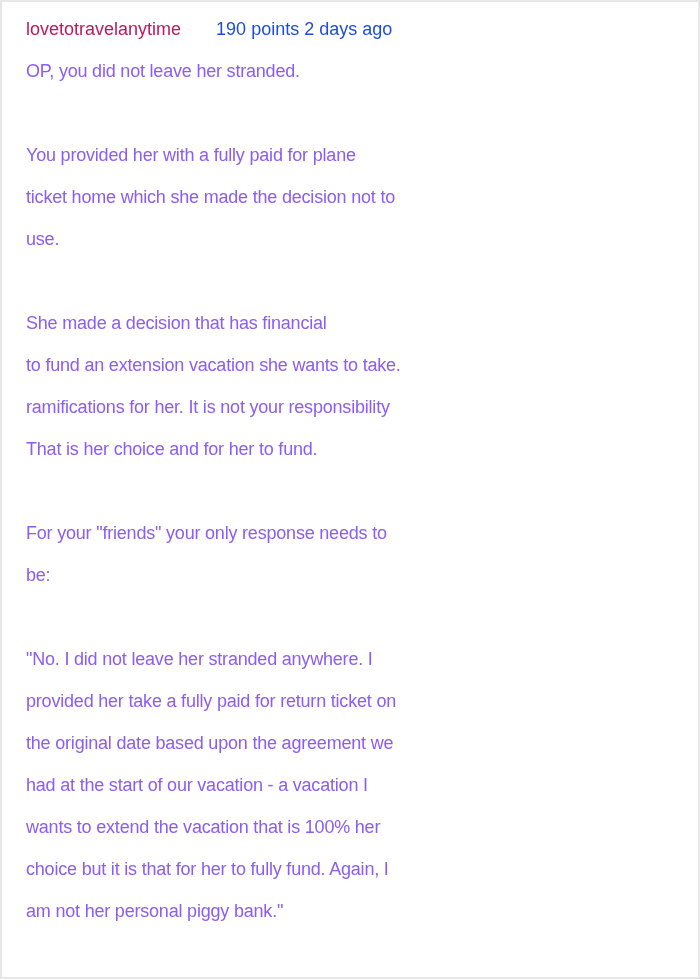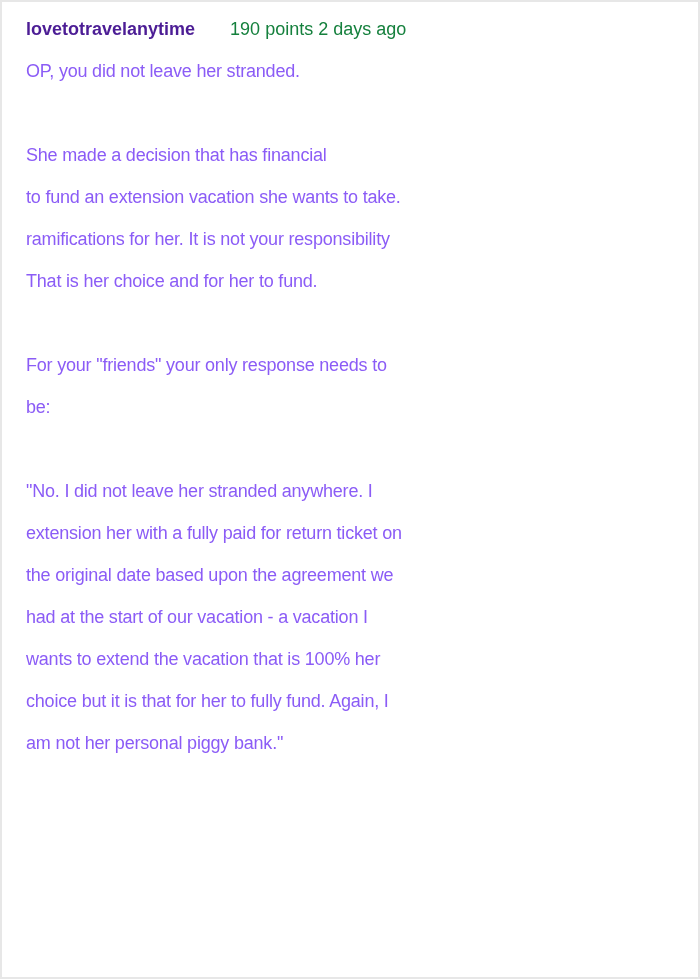--- a/index.html
+++ b/index.html
@@ -17,26 +17,26 @@
     overflow: hidden;
     font-family: "Liberation Sans", sans-serif;
   }
   .comment-header {
     font-size: 18px;
     line-height: 22px;
     margin-bottom: 10px;
     white-space: nowrap;
   }
   .author {
-    color: #4c1d95;
-    font-weight: bold;
+    color: #be185d;
+    font-weight: normal;
     cursor: pointer;
   }
   .meta {
-    color: #15803d;
+    color: #1d4ed8;
     font-weight: normal;
   }
   .points { margin-left: 30px; }
   .time   { }
   .comment-body {
     font-size: 18px;
     line-height: 42px;
     color: #8b5cf6;
     letter-spacing: -0.2px;
   }
@@ -58,36 +58,41 @@
     <span class="meta points">190 points</span>
     <span class="meta time">2 days ago</span>
   </div>
 
   <div class="comment-body">
 
     <p>
       <span class="line">OP, you did not leave her stranded.</span>
     </p>
 
+    <p>
+      <span class="line">You provided her with a fully paid for plane</span>
+      <span class="line">ticket home which she made the decision not to</span>
+      <span class="line">use.</span>
+    </p>
 
     <p>
       <span class="line">She made a decision that has financial</span>
       <span class="line">to fund an extension vacation she wants to take.</span>
       <span class="line">ramifications for her. It is not your responsibility</span>
       <span class="line">That is her choice and for her to fund.</span>
     </p>
 
     <p>
       <span class="line">For your "friends" your only response needs to</span>
       <span class="line">be:</span>
     </p>
 
     <p>
       <span class="line">"No. I did not leave her stranded anywhere. I</span>
-      <span class="line">extension her with a fully paid for return ticket on</span>
+      <span class="line">provided her take a fully paid for return ticket on</span>
       <span class="line">the original date based upon the agreement we</span>
       <span class="line">had at the start of our vacation - a vacation I</span>
       <span class="line">wants to extend the vacation that is 100% her</span>
       <span class="line">choice but it is that for her to fully fund. Again, I</span>
       <span class="line">am not her personal piggy bank."</span>
     </p>
 
   </div>
 </div>
 

